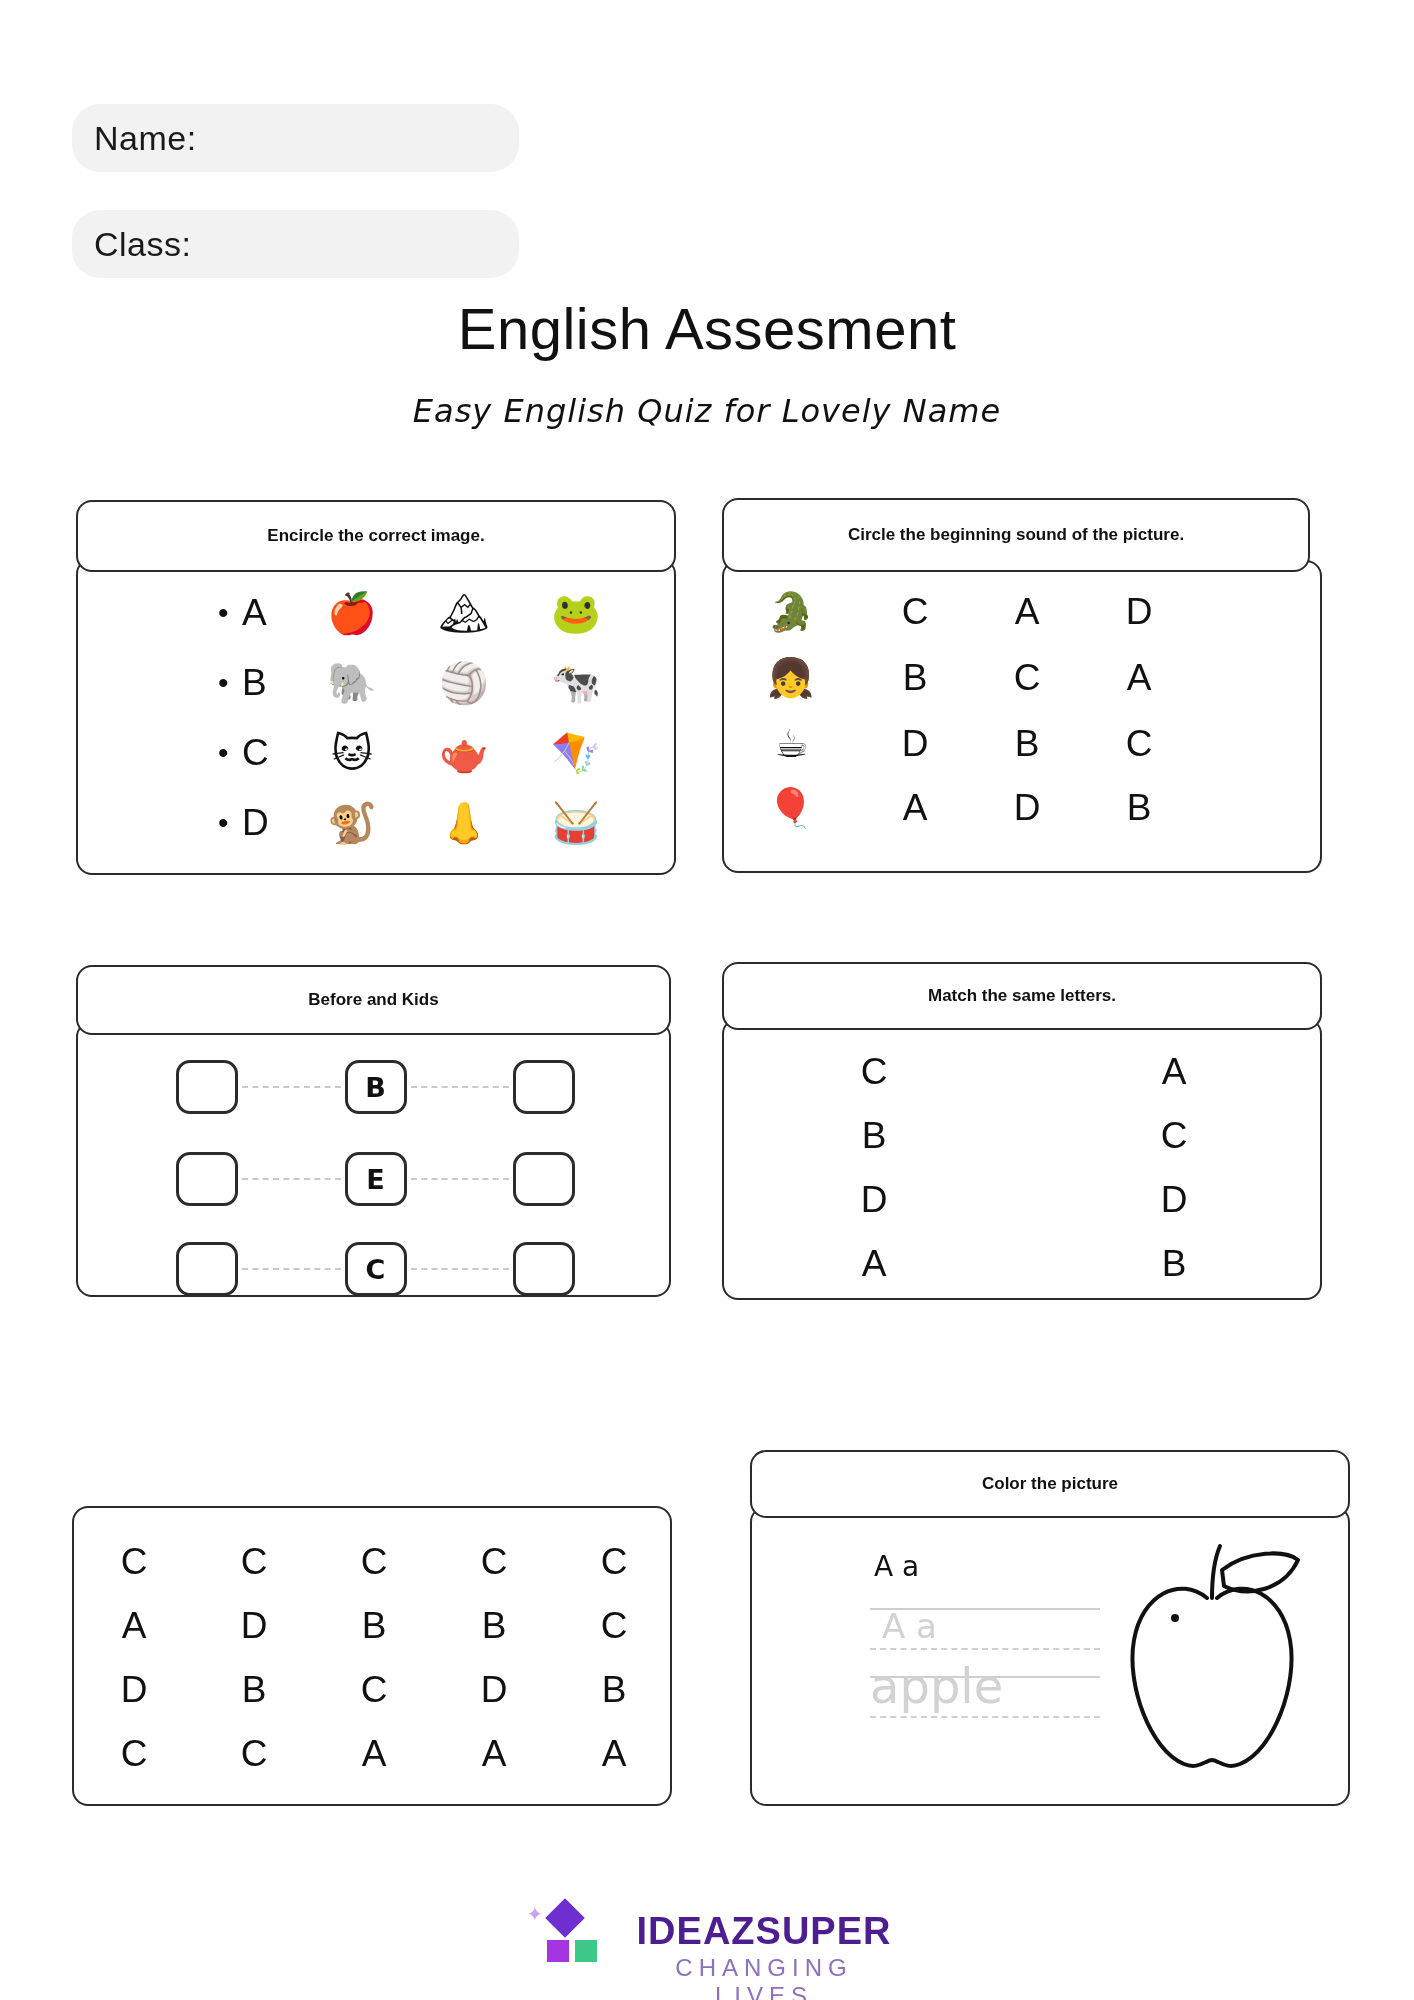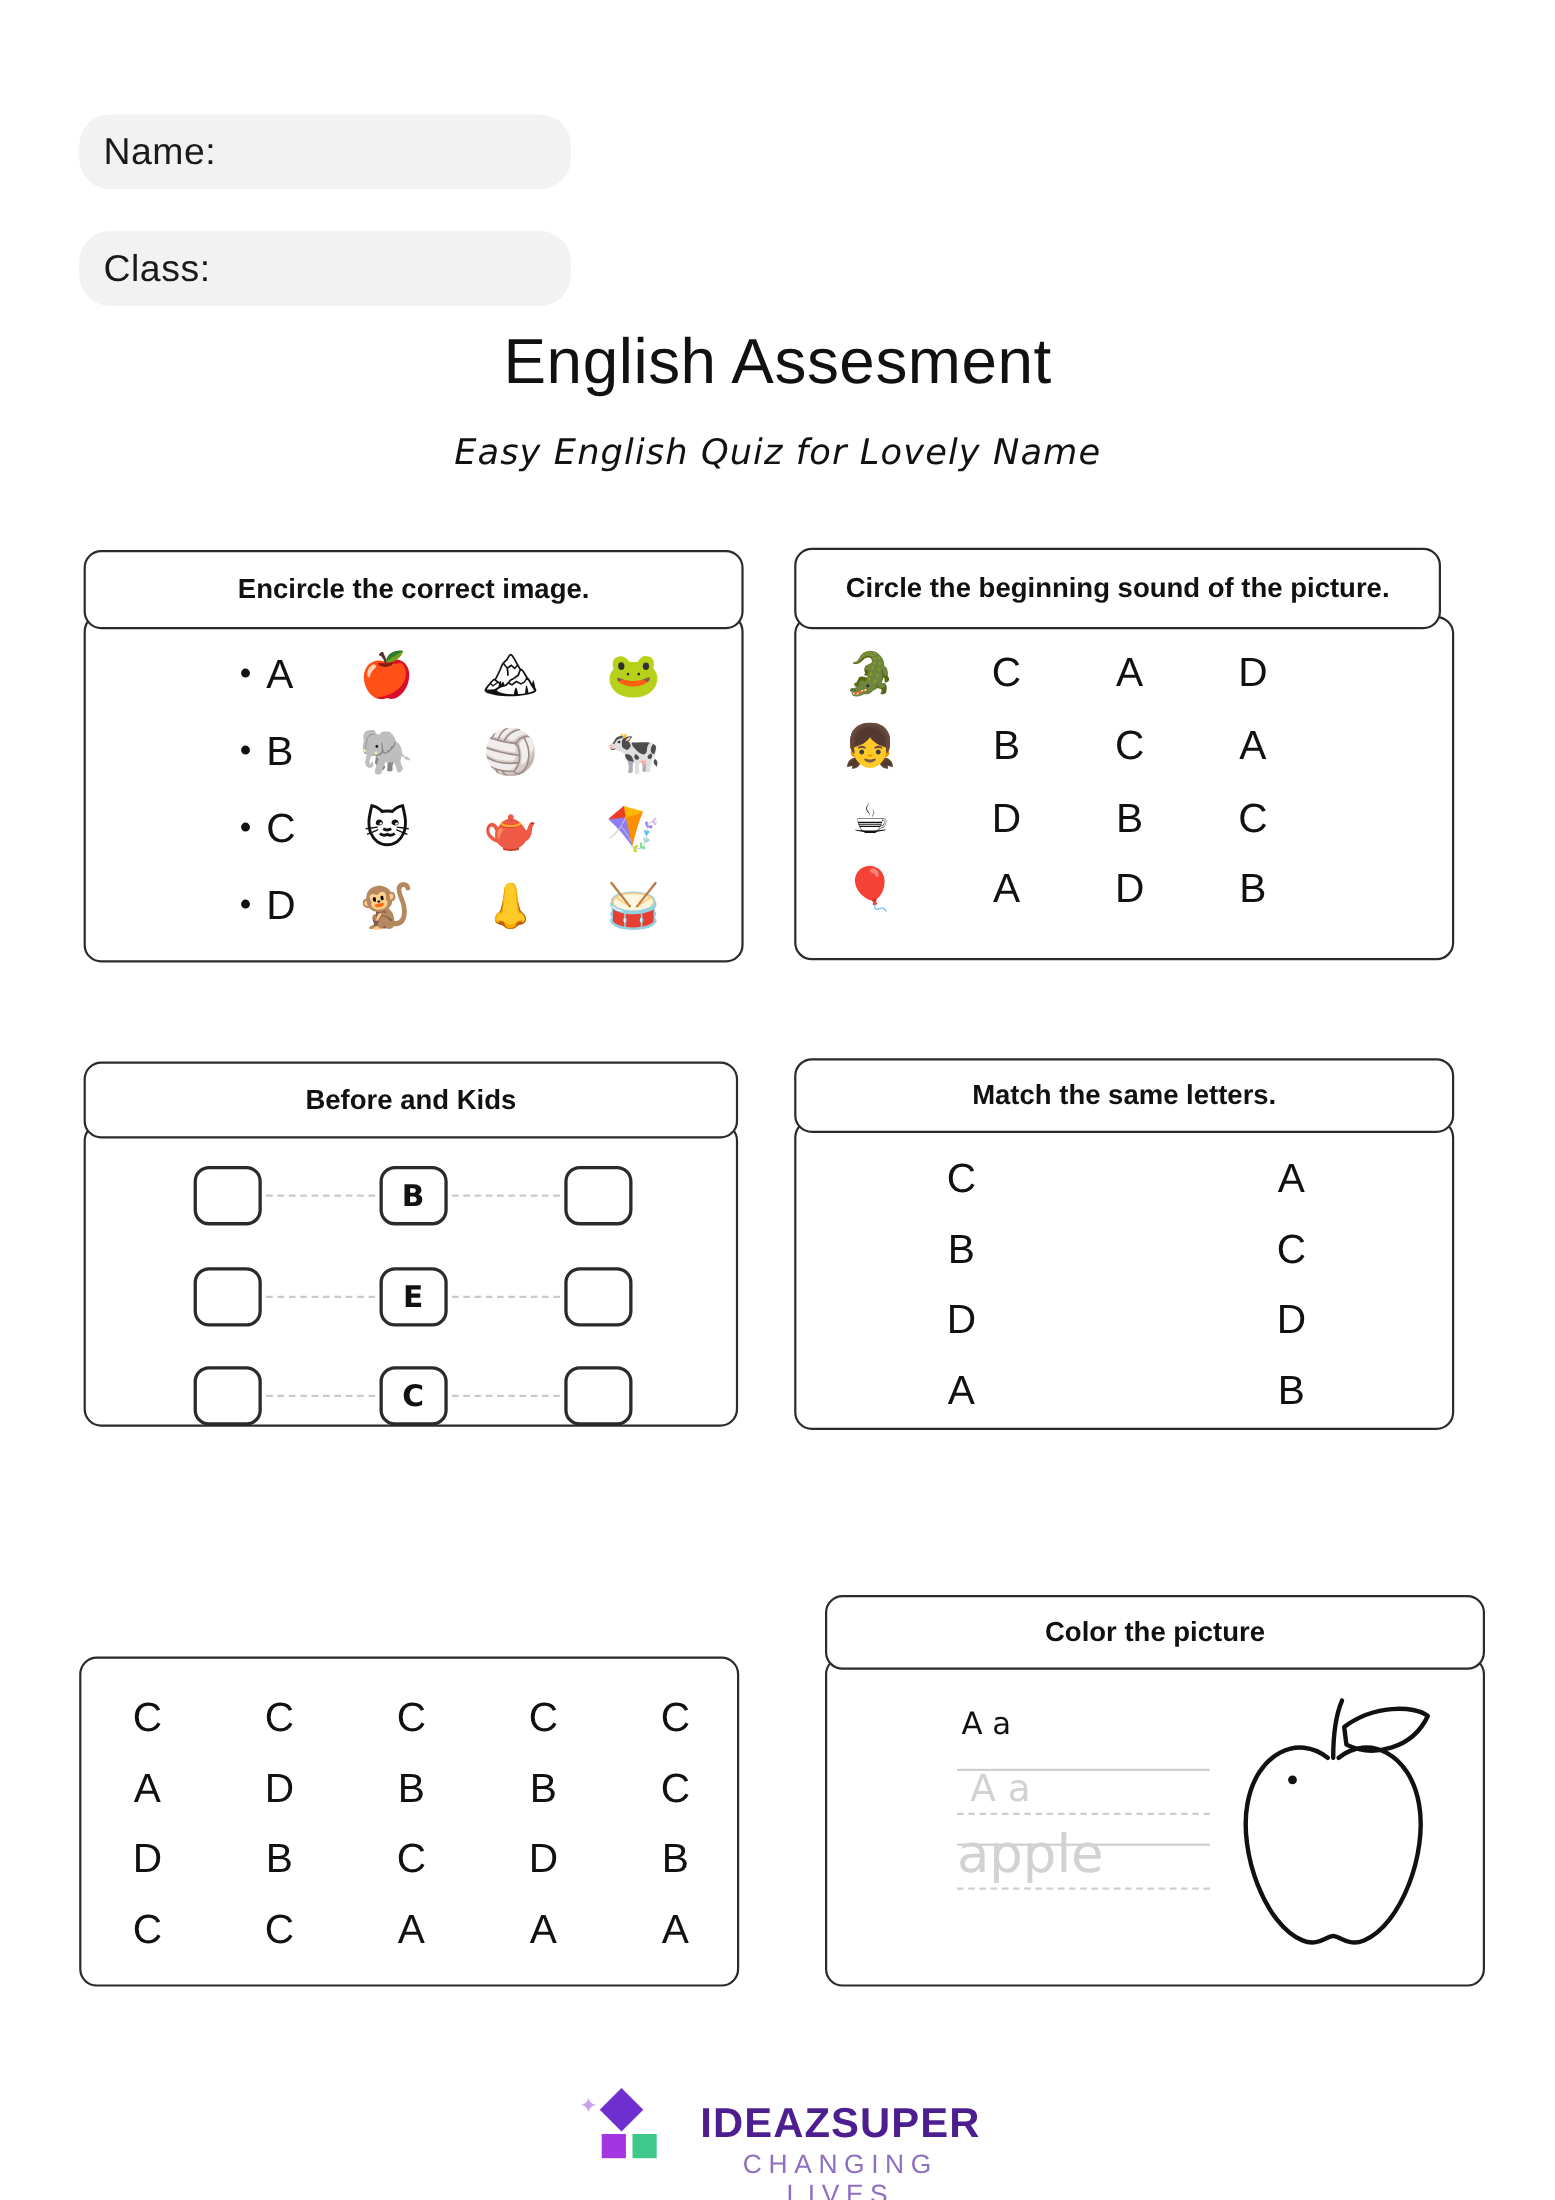--- a/index.html
+++ b/index.html
@@ -56,21 +56,21 @@
     position: absolute;
     left: 0; top: 0;
     border: 2.5px solid #2b2b2b;
     border-radius: 16px;
     background: #ffffff;
     display: flex;
     align-items: center;
     justify-content: center;
     text-align: center;
     font-weight: bold;
-    font-size: 25px;
+    font-size: 17px;
     line-height: 1.15;
     padding: 0 14px;
     box-sizing: border-box;
     z-index: 2;
   }
   .card-body {
     position: absolute;
     left: 0;
     border: 2.5px solid #2b2b2b;
     border-radius: 16px;

